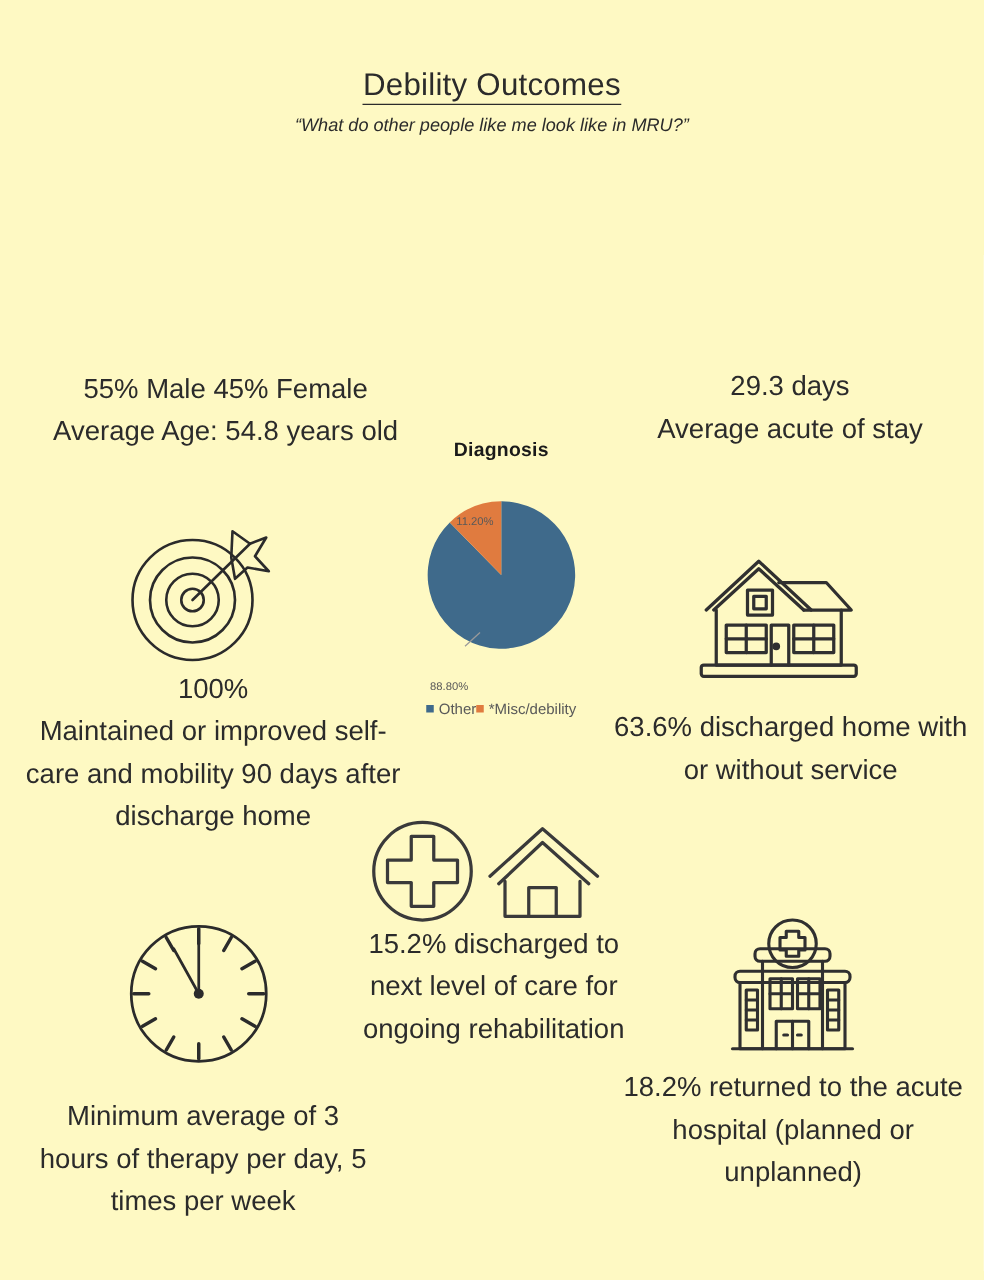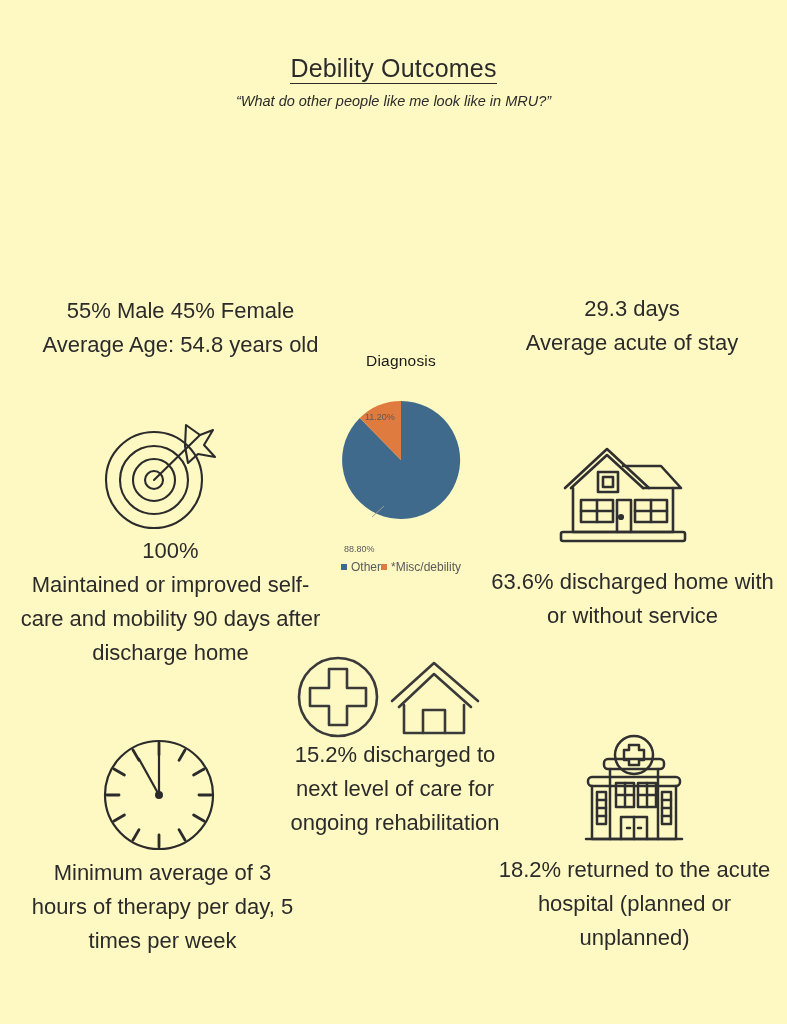--- a/index.html
+++ b/index.html
@@ -57,21 +57,21 @@
     line-height: 1.55;
     color: #2b2b2b;
   }
 
   
   #demographics-block { top: 294px; left: 28px;  width: 305px; }
   #los-block          { top: 292px; left: 487px; width: 290px; }
   #selfcare-text      { top: 534px; left: 18px;  width: 305px; }
   #dc-home-text       { top: 565px; left: 490px; width: 285px; }
   #next-level-text    { top: 738px; left: 275px; width: 240px; }
-  #therapy-text       { top: 856px; left: 30px;  width: 265px; }
+  #therapy-text       { top: 876px; left: 30px;  width: 265px; }
   #acute-text         { top: 853px; left: 492px; width: 285px; }
 
   
   .icon-wrap { position: absolute; }
   #target-icon-wrap   { top: 418px; left: 96px; }
   #house-icon-wrap    { top: 440px; left: 551px; }
   #cross-house-wrap   { top: 655px; left: 296px; }
   #clock-icon-wrap    { top: 734px; left: 96px; }
   #hospital-icon-wrap { top: 733px; left: 566px; }
 
@@ -79,21 +79,21 @@
   #chart-area {
     position: absolute;
     top: 352px;
     left: 306px;
     width: 190px;
     height: 220px;
     text-align: center;
   }
   .chart-title {
     font-size: 15.5px;
-    font-weight: normal;
+    font-weight: bold;
     color: #1a1a1a;
     letter-spacing: 0.2px;
   }
   .pie-holder {
     position: relative;
     width: 190px;
     height: 168px;
     margin-top: 6px;
   }
   .pie-svg { display: block; margin: 0 auto; }

